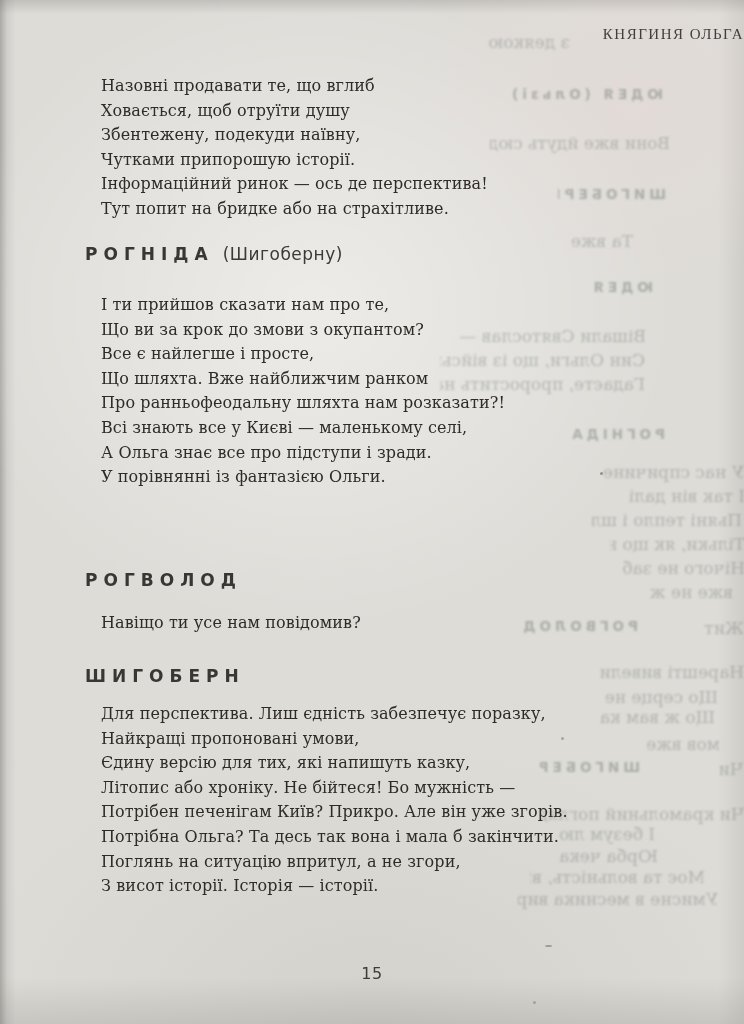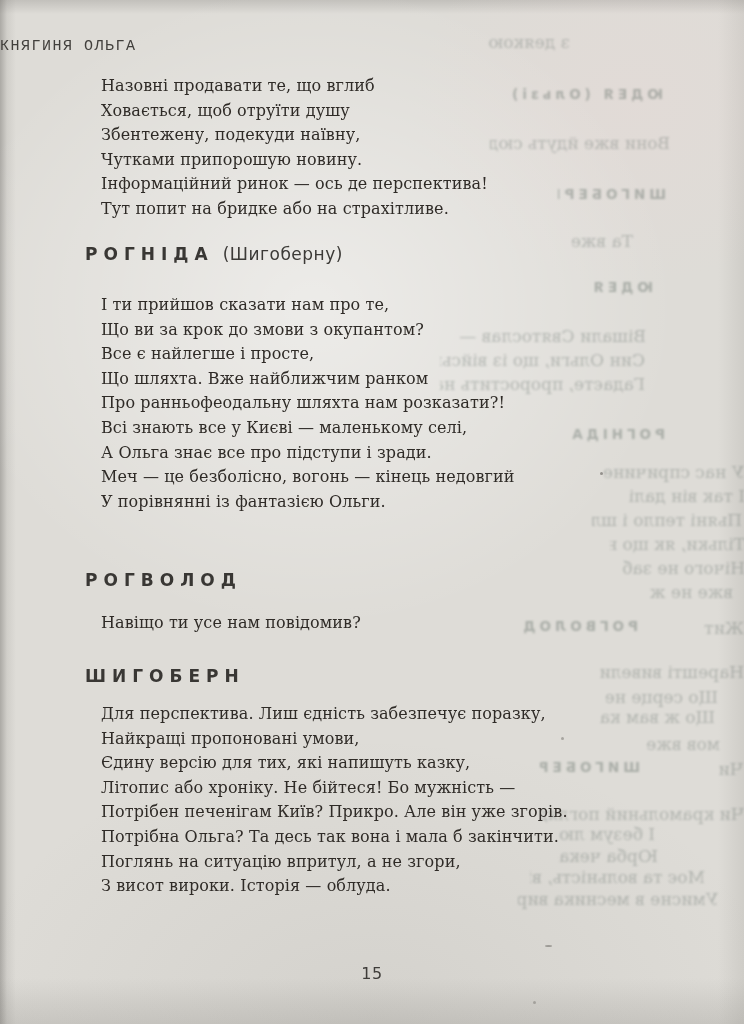--- a/index.html
+++ b/index.html
@@ -14,23 +14,23 @@
       radial-gradient(ellipse 50% 30% at 85% 10%, rgba(232,216,214,0.35), rgba(232,216,214,0) 60%),
       radial-gradient(ellipse 80% 40% at 50% 100%, rgba(120,118,112,0.10), rgba(120,118,112,0) 70%),
       linear-gradient(90deg, rgba(110,108,104,0.45) 0px, rgba(110,108,104,0.12) 7px, rgba(110,108,104,0) 16px),
       linear-gradient(180deg, rgba(130,128,124,0.30) 0px, rgba(130,128,124,0) 14px),
       linear-gradient(270deg, rgba(140,138,132,0.18) 0px, rgba(140,138,132,0) 26px),
       linear-gradient(0deg, rgba(125,123,118,0.22) 0px, rgba(125,123,118,0) 46px);
     font-family:"DejaVu Serif", serif;
     color:#2f2b27;
   }
   .running-header{
-    position:absolute;top:38px;left:0;width:100%;
-    text-align:left;
-    font-family:Liberation Mono, monospace;
+    position:absolute;top:26px;left:0;width:100%;
+    text-align:right;
+    font-family:Liberation Serif, serif;
     font-size:15px;letter-spacing:1.5px;
     color:#413f3c;
   }
   .block{position:absolute;left:85px;white-space:nowrap;}
   .stanza .line{
     font-size:16px;line-height:24.6px;
     letter-spacing:0.1px;
     color:#2f2b27;
     margin-left:16px;
   }
@@ -110,39 +110,38 @@
       <div class="speck" style="left: 545px; top: 945px; width: 7px; height: 2px; opacity: 0.45;"></div>
       <div class="speck" style="left: 533px; top: 1001px; width: 3px; height: 3px; opacity: 0.35;"></div>
     </div>
 
   <div class="running-header">КНЯГИНЯ ОЛЬГА</div>
 
   <div class="block stanza" style="top:74px">
       <div class="line">Назовні продавати те, що вглиб</div>
       <div class="line">Ховається, щоб отруїти душу</div>
       <div class="line">Збентежену, подекуди наївну,</div>
-      <div class="line">Чутками припорошую новину.</div>
+      <div class="line">Чутками припорошую історії.</div>
       <div class="line">Інформаційний ринок — ось де перспектива!</div>
       <div class="line">Тут попит на бридке або на страхітливе.</div>
     </div>
 
   <div class="block speaker-heading" style="top:244px">
     <span class="speaker-name">РОГНІДА</span>
     <span class="speaker-direction">(Шигоберну)</span>
   </div>
 
   <div class="block stanza" style="top:293px">
       <div class="line">І ти прийшов сказати нам про те,</div>
       <div class="line">Що ви за крок до змови з окупантом?</div>
       <div class="line">Все є найлегше і просте,</div>
       <div class="line">Що шляхта. Вже найближчим ранком</div>
       <div class="line">Про ранньофеодальну шляхта нам розказати?!</div>
       <div class="line">Всі знають все у Києві — маленькому селі,</div>
       <div class="line">А Ольга знає все про підступи і зради.</div>
-      <div class="line">Меч — це безболісно, вогонь — кінець недовгий</div>
       <div class="line">У порівнянні із фантазією Ольги.</div>
     </div>
 
   <div class="block speaker-heading" style="top:570px">
     <span class="speaker-name">РОГВОЛОД</span>
   </div>
 
   <div class="block stanza" style="top:611px">
       <div class="line">Навіщо ти усе нам повідомив?</div>
     </div>
@@ -152,18 +151,18 @@
   </div>
 
   <div class="block stanza" style="top:702px">
       <div class="line">Для перспектива. Лиш єдність забезпечує поразку,</div>
       <div class="line">Найкращі пропоновані умови,</div>
       <div class="line">Єдину версію для тих, які напишуть казку,</div>
       <div class="line">Літопис або хроніку. Не бійтеся! Бо мужність —</div>
       <div class="line">Потрібен печенігам Київ? Прикро. Але він уже згорів.</div>
       <div class="line">Потрібна Ольга? Та десь так вона і мала б закінчити.</div>
       <div class="line">Поглянь на ситуацію впритул, а не згори,</div>
-      <div class="line">З висот вироки. Історія — облуда.</div>
+      <div class="line">З висот історії. Історія — історії.</div>
     </div>
 
   <div class="page-number">15</div>
 
 </div>
 
 </body></html>

